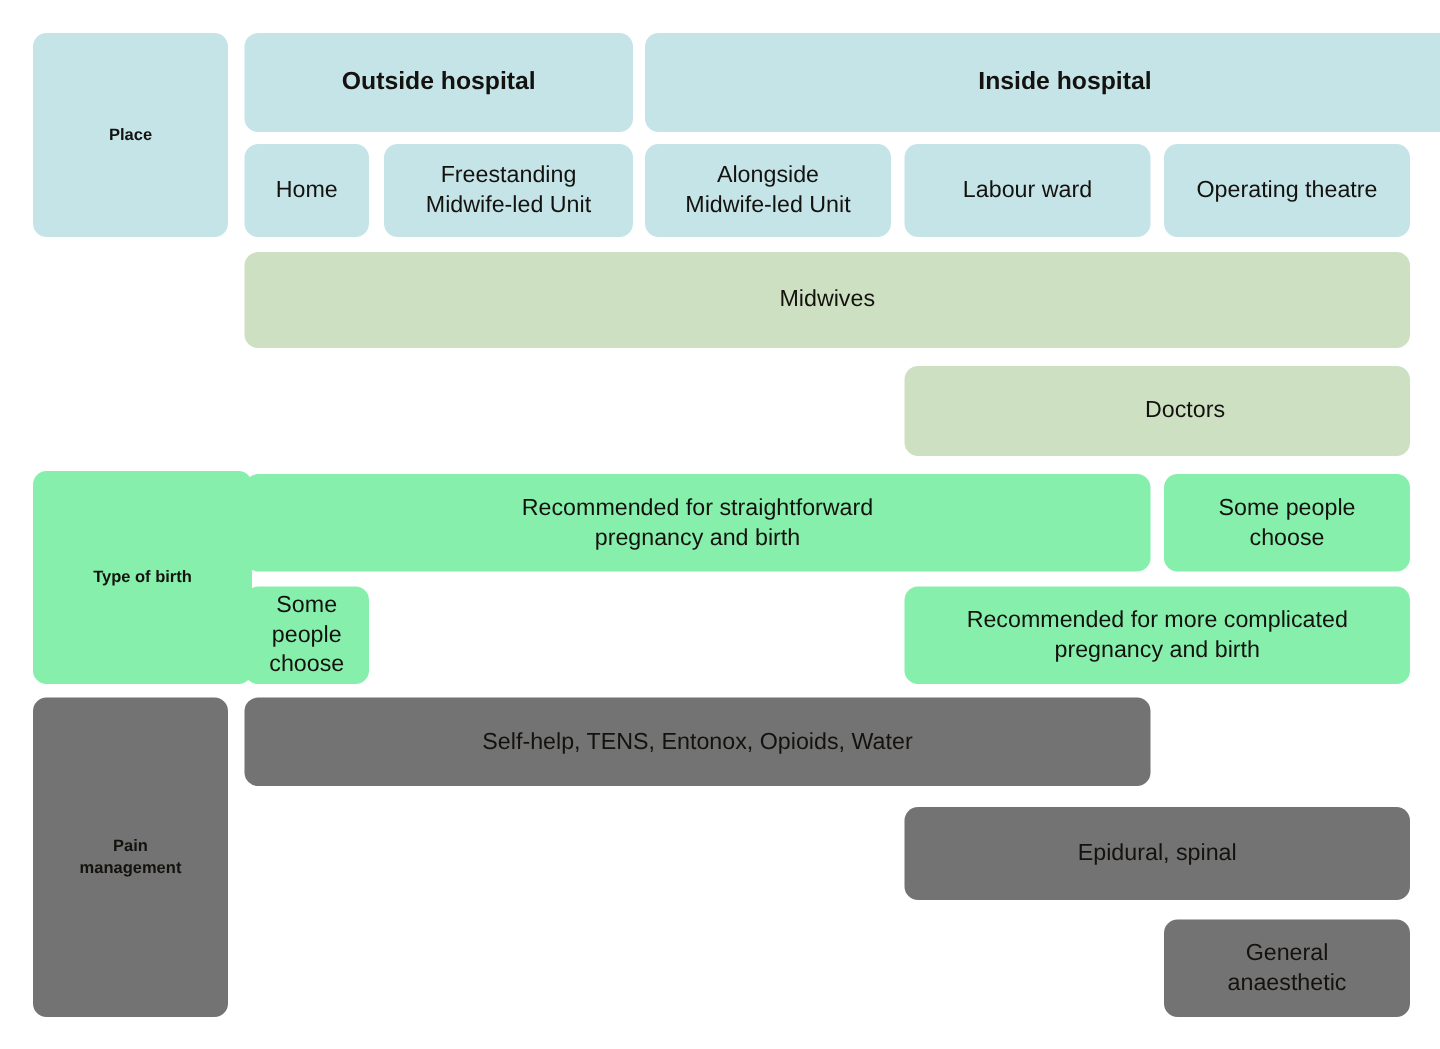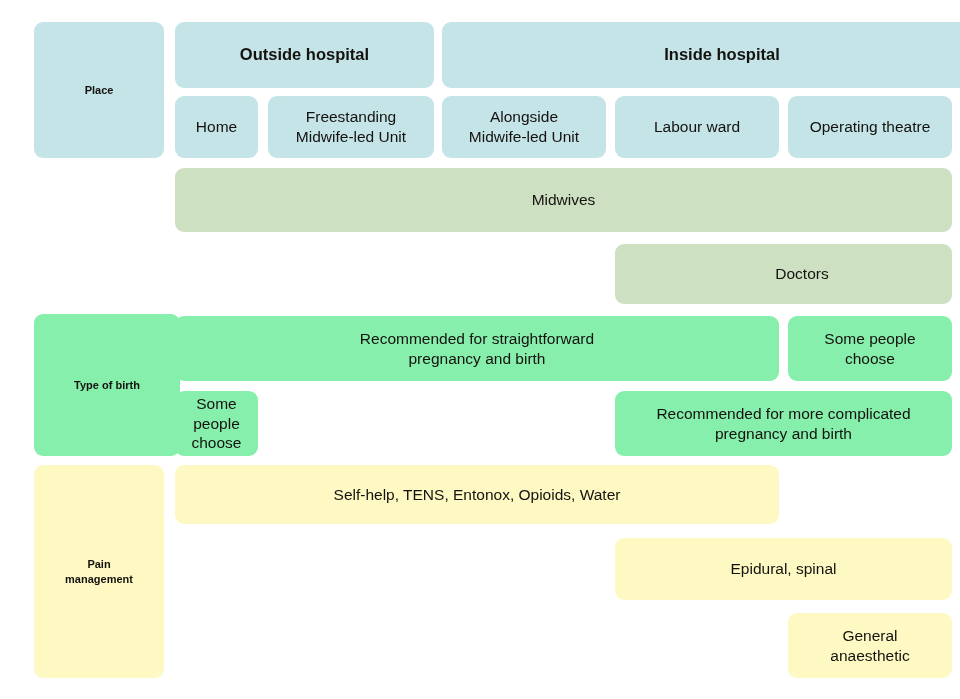--- a/index.html
+++ b/index.html
@@ -21,34 +21,33 @@
     border-radius: 9px;
     display: flex;
     align-items: center;
     justify-content: center;
     text-align: center;
     color: #14120f;
     font-size: 15.5px;
     line-height: 1.28;
     padding: 2px 8px;
     white-space: pre-line;
-    margin-left: 12px;
   }
   .rowlabel {
     font-weight: bold;
     font-size: 11px;
   }
   .grouphdr {
     font-weight: bold;
     font-size: 16.5px;
   }
   .c-blue   { background: #c5e4e8; }
   .c-green  { background: #cee0c2; }
   .c-yellow { background: #86efac; }
-  .c-orange { background: #fef9c3; }
+  .c-orange { background: #737373; }
 </style>
 </head>
 <body>
 
 <div id="canvas">
 
   <div class="cell c-blue rowlabel" style="left:22px; top:22px; width:130px; height:136px;">Place</div>
 
   <div class="cell c-blue grouphdr" style="left:163px; top:22px; width:259px; height:66px;">Outside hospital</div>
 

